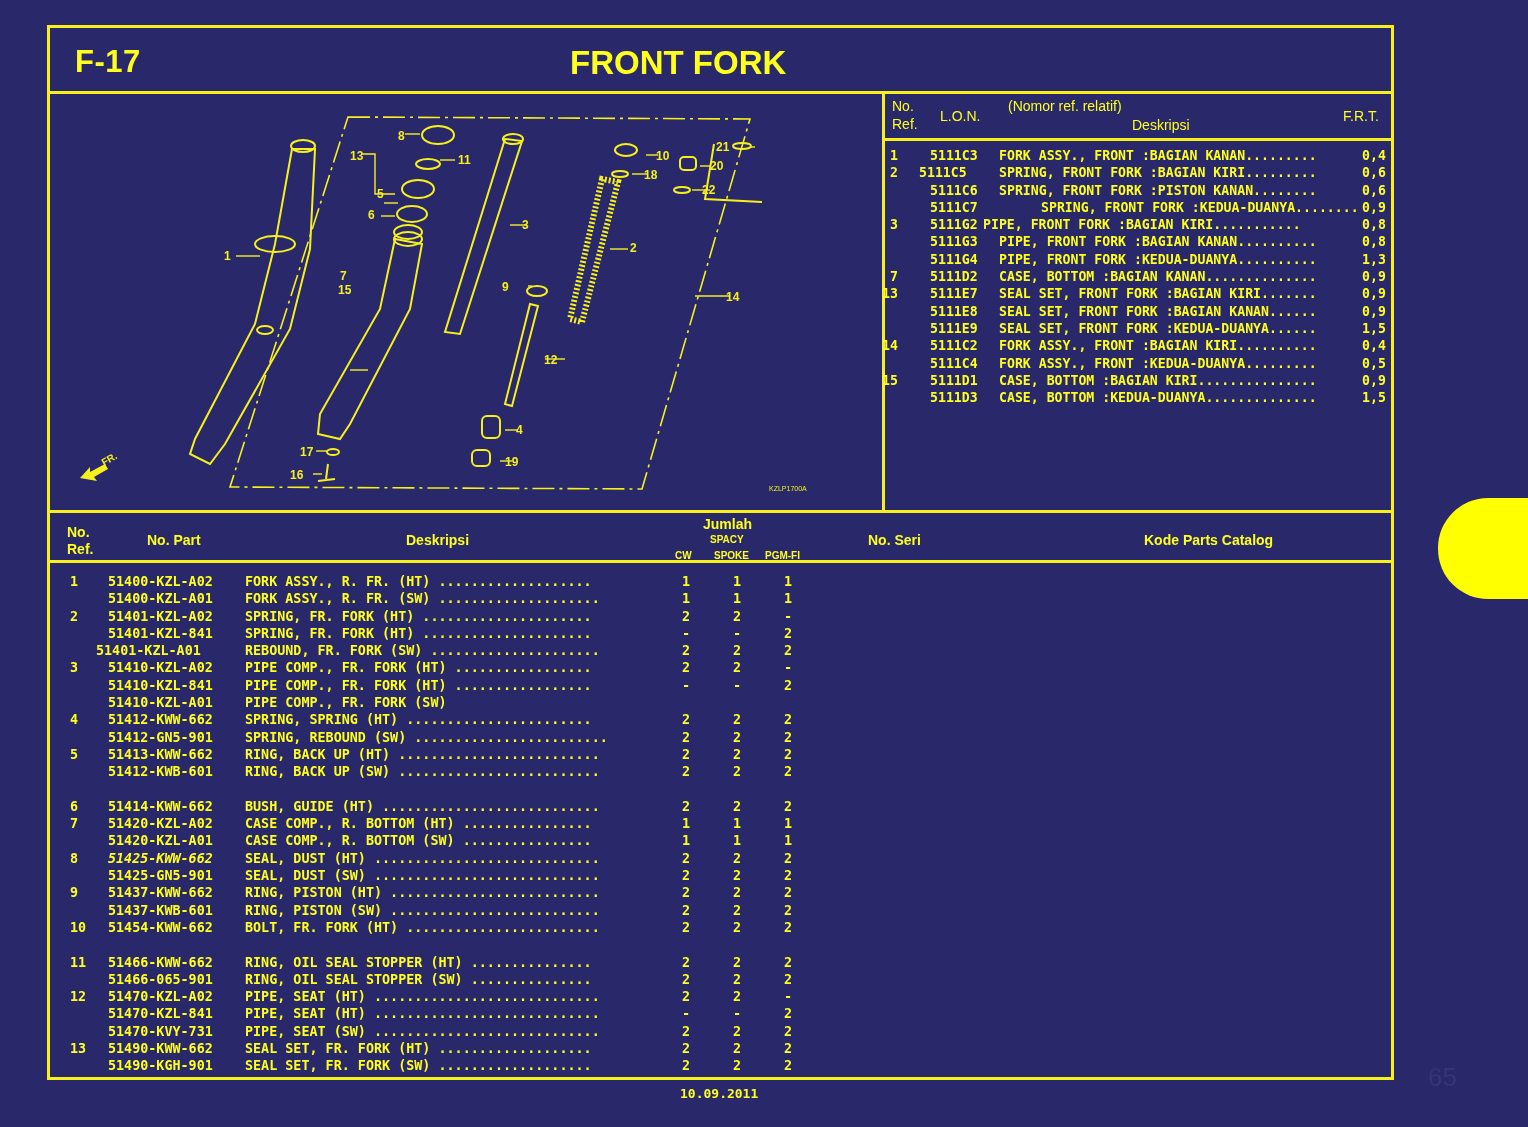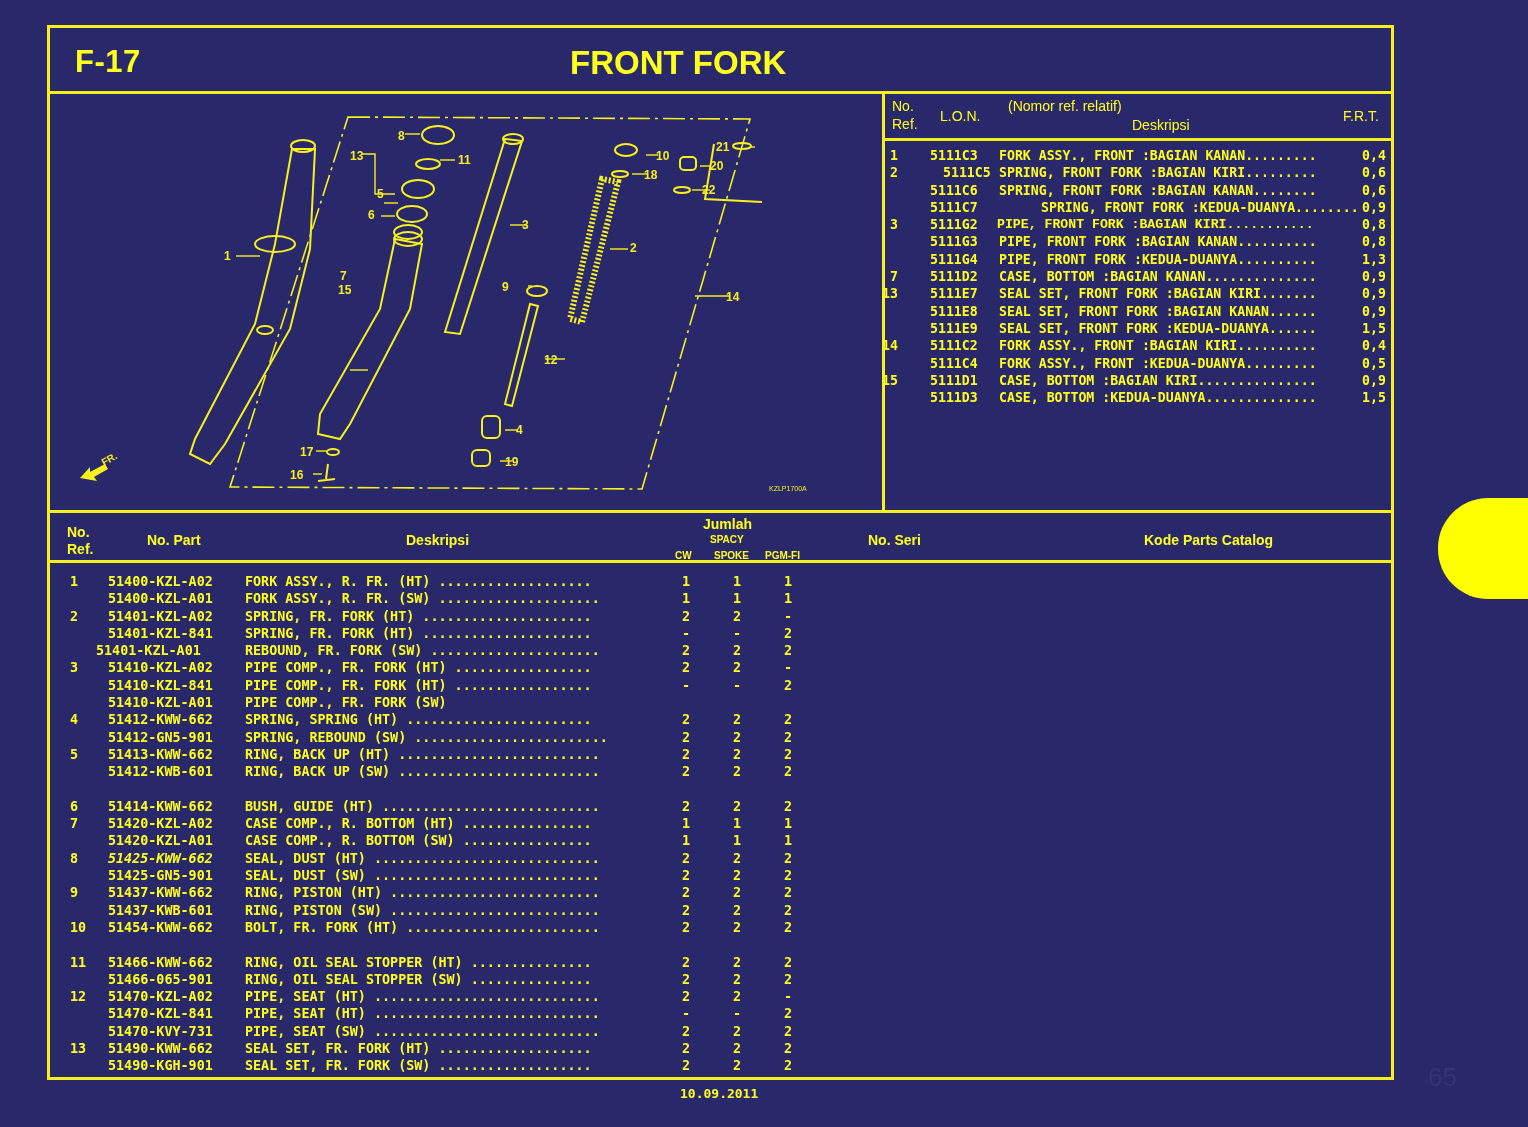--- a/index.html
+++ b/index.html
@@ -145,40 +145,40 @@
     </div>
     <div class="lon-rows" id="lon-rows">
         <div class="lon-row">
           <span style="right: 493px; text-align: right;">1</span>
           <span style="left: 45px;">5111C3</span>
           <span style="left: 114px;">FORK ASSY., FRONT :BAGIAN KANAN.........</span>
           <span style="left: 477px;">0,4</span>
         </div>
         <div class="lon-row">
           <span style="right: 493px; text-align: right;">2</span>
-          <span style="left: 58px;">5111C5</span>
+          <span style="left: 34px;">5111C5</span>
           <span style="left: 114px;">SPRING, FRONT FORK :BAGIAN KIRI.........</span>
           <span style="left: 477px;">0,6</span>
         </div>
         <div class="lon-row">
           <span style="right: 493px; text-align: right;"></span>
           <span style="left: 45px;">5111C6</span>
-          <span style="left: 114px;">SPRING, FRONT FORK :BAGIAN KANAN........</span>
+          <span style="left: 114px;">SPRING, FRONT FORK :PISTON KANAN........</span>
           <span style="left: 477px;">0,6</span>
         </div>
         <div class="lon-row">
           <span style="right: 493px; text-align: right;"></span>
           <span style="left: 45px;">5111C7</span>
           <span style="left: 114px; margin-left: 42px;">SPRING, FRONT FORK :KEDUA-DUANYA........</span>
           <span style="left: 477px;">0,9</span>
         </div>
         <div class="lon-row">
           <span style="right: 493px; text-align: right;">3</span>
           <span style="left: 45px;">5111G2</span>
-          <span style="left: 112px; font-family: Liberation Mono, monospace;">PIPE, FRONT FORK :BAGIAN KIRI...........</span>
+          <span style="left: 98px;">PIPE, FRONT FORK :BAGIAN KIRI...........</span>
           <span style="left: 477px;">0,8</span>
         </div>
         <div class="lon-row">
           <span style="right: 493px; text-align: right;"></span>
           <span style="left: 45px;">5111G3</span>
           <span style="left: 114px;">PIPE, FRONT FORK :BAGIAN KANAN..........</span>
           <span style="left: 477px;">0,8</span>
         </div>
         <div class="lon-row">
           <span style="right: 493px; text-align: right;"></span>

